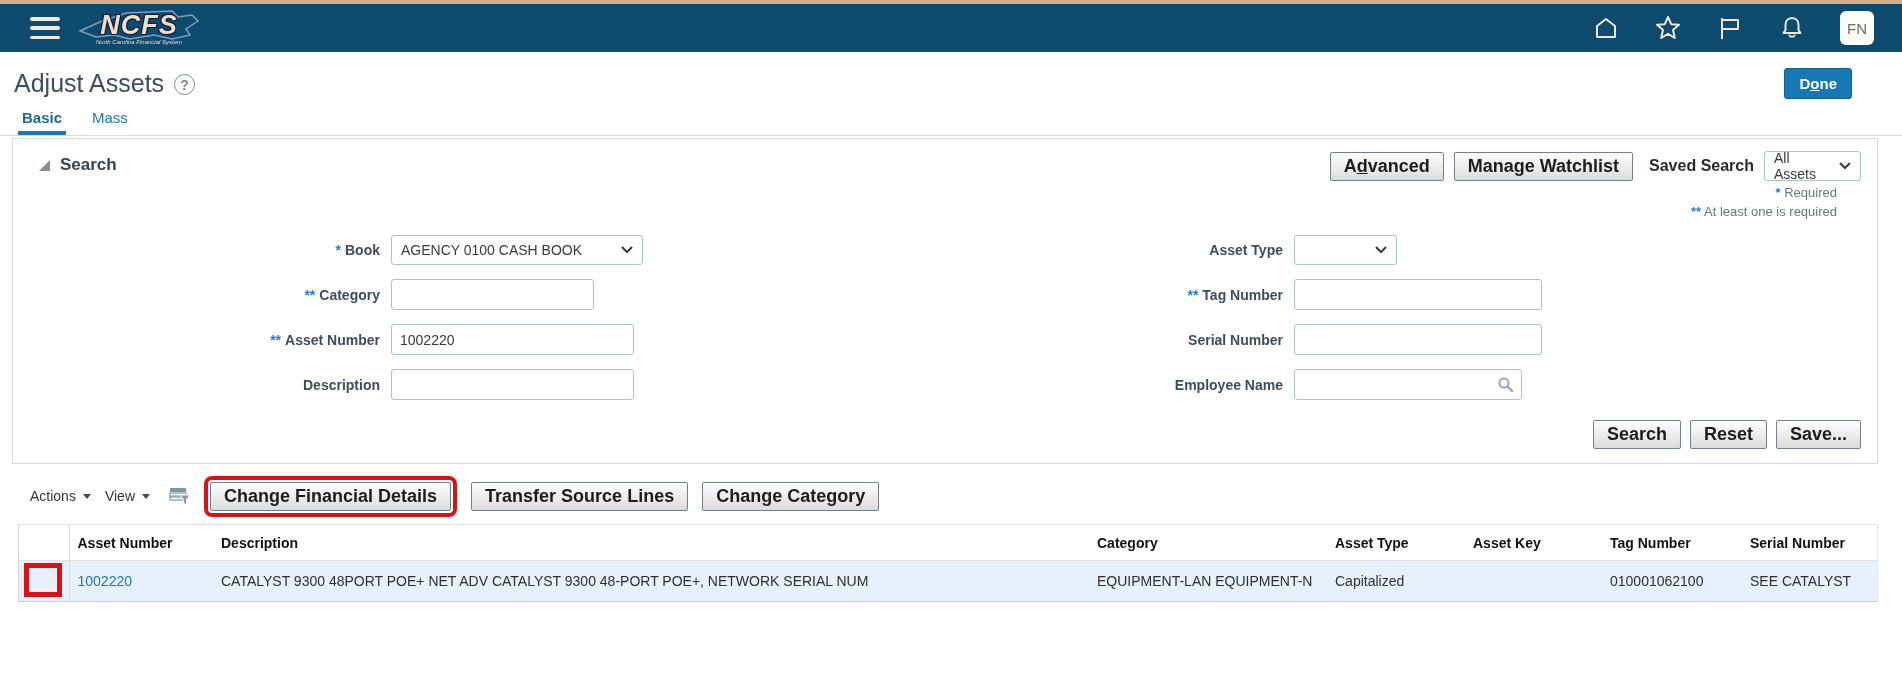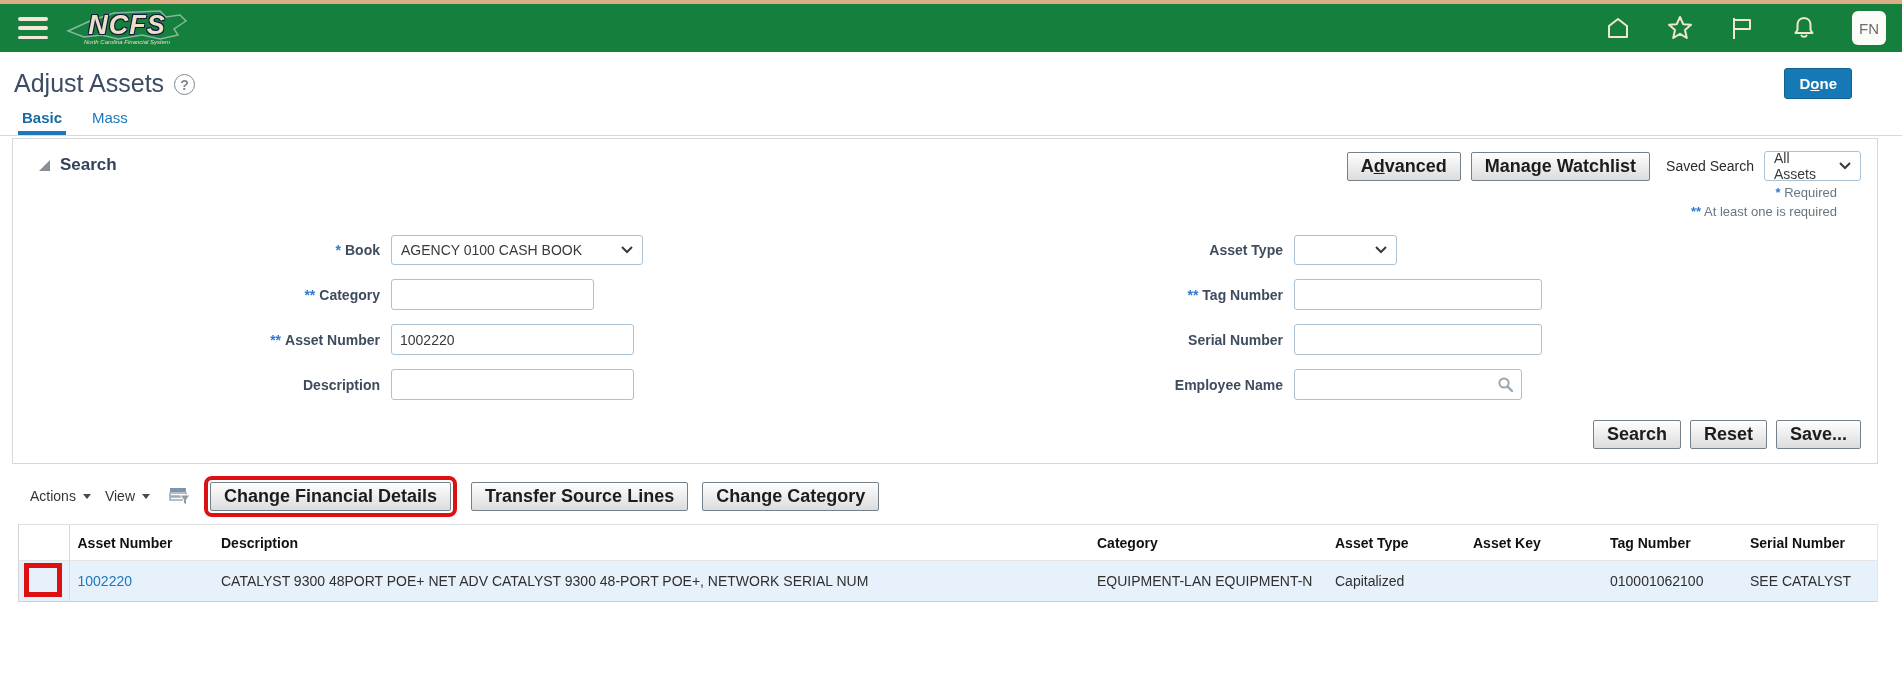--- a/index.html
+++ b/index.html
@@ -1,21 +1,21 @@
 <!DOCTYPE html>
 <html><head>
 <meta charset="utf-8">
 <style>
   * { margin:0; padding:0; box-sizing:border-box; }
   html,body { width:1902px; height:677px; background:#ffffff; overflow:hidden;
               font-family:"Liberation Sans", sans-serif; }
 
   
-  .topbar { height:52px; background:#15803d; border-top:4px solid #d9ae85;
-            display:flex; align-items:center; padding:0 16px; position:relative; }
+  .topbar { height:52px; background:#0c4a6e; border-top:4px solid #d9ae85;
+            display:flex; align-items:center; padding:0 28px; position:relative; }
   .hamburger { width:30px; height:22px; display:flex; flex-direction:column;
                justify-content:space-between; cursor:pointer; margin:0 14px 0 2px; }
   .hamburger span { height:3.5px; background:#f3e8d7; border-radius:2px; }
   .logo { position:relative; width:130px; height:48px; display:flex; flex-direction:column;
           align-items:center; justify-content:center; margin-top:-2px; }
   .logo svg.state { position:absolute; left:0; top:2px; }
   .logo .logo-text { font-style:italic; font-weight:bold; font-size:27px; letter-spacing:1px;
           color:#ece0c4; text-shadow:1px 1px 0 #15183f, -1px -1px 0 #15183f, 1px -1px 0 #15183f, -1px 1px 0 #15183f;
           position:relative; z-index:2; }
   .logo .logo-sub { font-size:6px; font-style:italic; color:#e8dcc2; position:relative; z-index:2; margin-top:-2px; }
@@ -44,21 +44,21 @@
   
   .panel { margin:2px 24px 0 12px; border:1px solid #d8d8d8; background:#fff; padding-bottom:12px; }
   .panel-head { display:flex; align-items:flex-start; padding:12px 16px 0 24px; }
   .section-title { display:flex; align-items:center; gap:9px; font-size:17px; font-weight:bold;
                    color:#32435c; margin-top:4px; cursor:default; }
   .disclosure { cursor:pointer; display:flex; }
   .head-right { margin-left:auto; display:flex; align-items:center; gap:10px; }
   .gbtn { background:linear-gradient(#fefefe,#dcdcdc); border:1px solid #74818b; border-radius:2px;
           font-size:18px; font-weight:bold; color:#1c1c1c; padding:3px 13px; cursor:pointer; }
   .gbtn .ak { text-decoration:underline; }
-  .saved-search-label { font-size:14px; font-weight:normal; color:#2b2b2b; margin-left:6px; }
+  .saved-search-label { font-size:16px; font-weight:bold; color:#2b2b2b; margin-left:6px; }
   .fake-select { border:1px solid #aac2d4; border-radius:3px; background:#fff; height:30px;
                  display:flex; align-items:center; padding:0 9px; font-size:14px; color:#3a3a3a;
                  cursor:pointer; gap:8px; }
   .fake-select .chev { margin-left:auto; display:flex; }
   .req-notes { text-align:right; padding-right:40px; font-size:13px; color:#68757f; line-height:19px; margin-top:2px; }
   .req-notes .star { color:#2e7ad1; font-weight:bold; }
 
   
   .form-cols { display:flex; margin-top:14px; }
   .fcol-left { flex:0 0 660px; }

